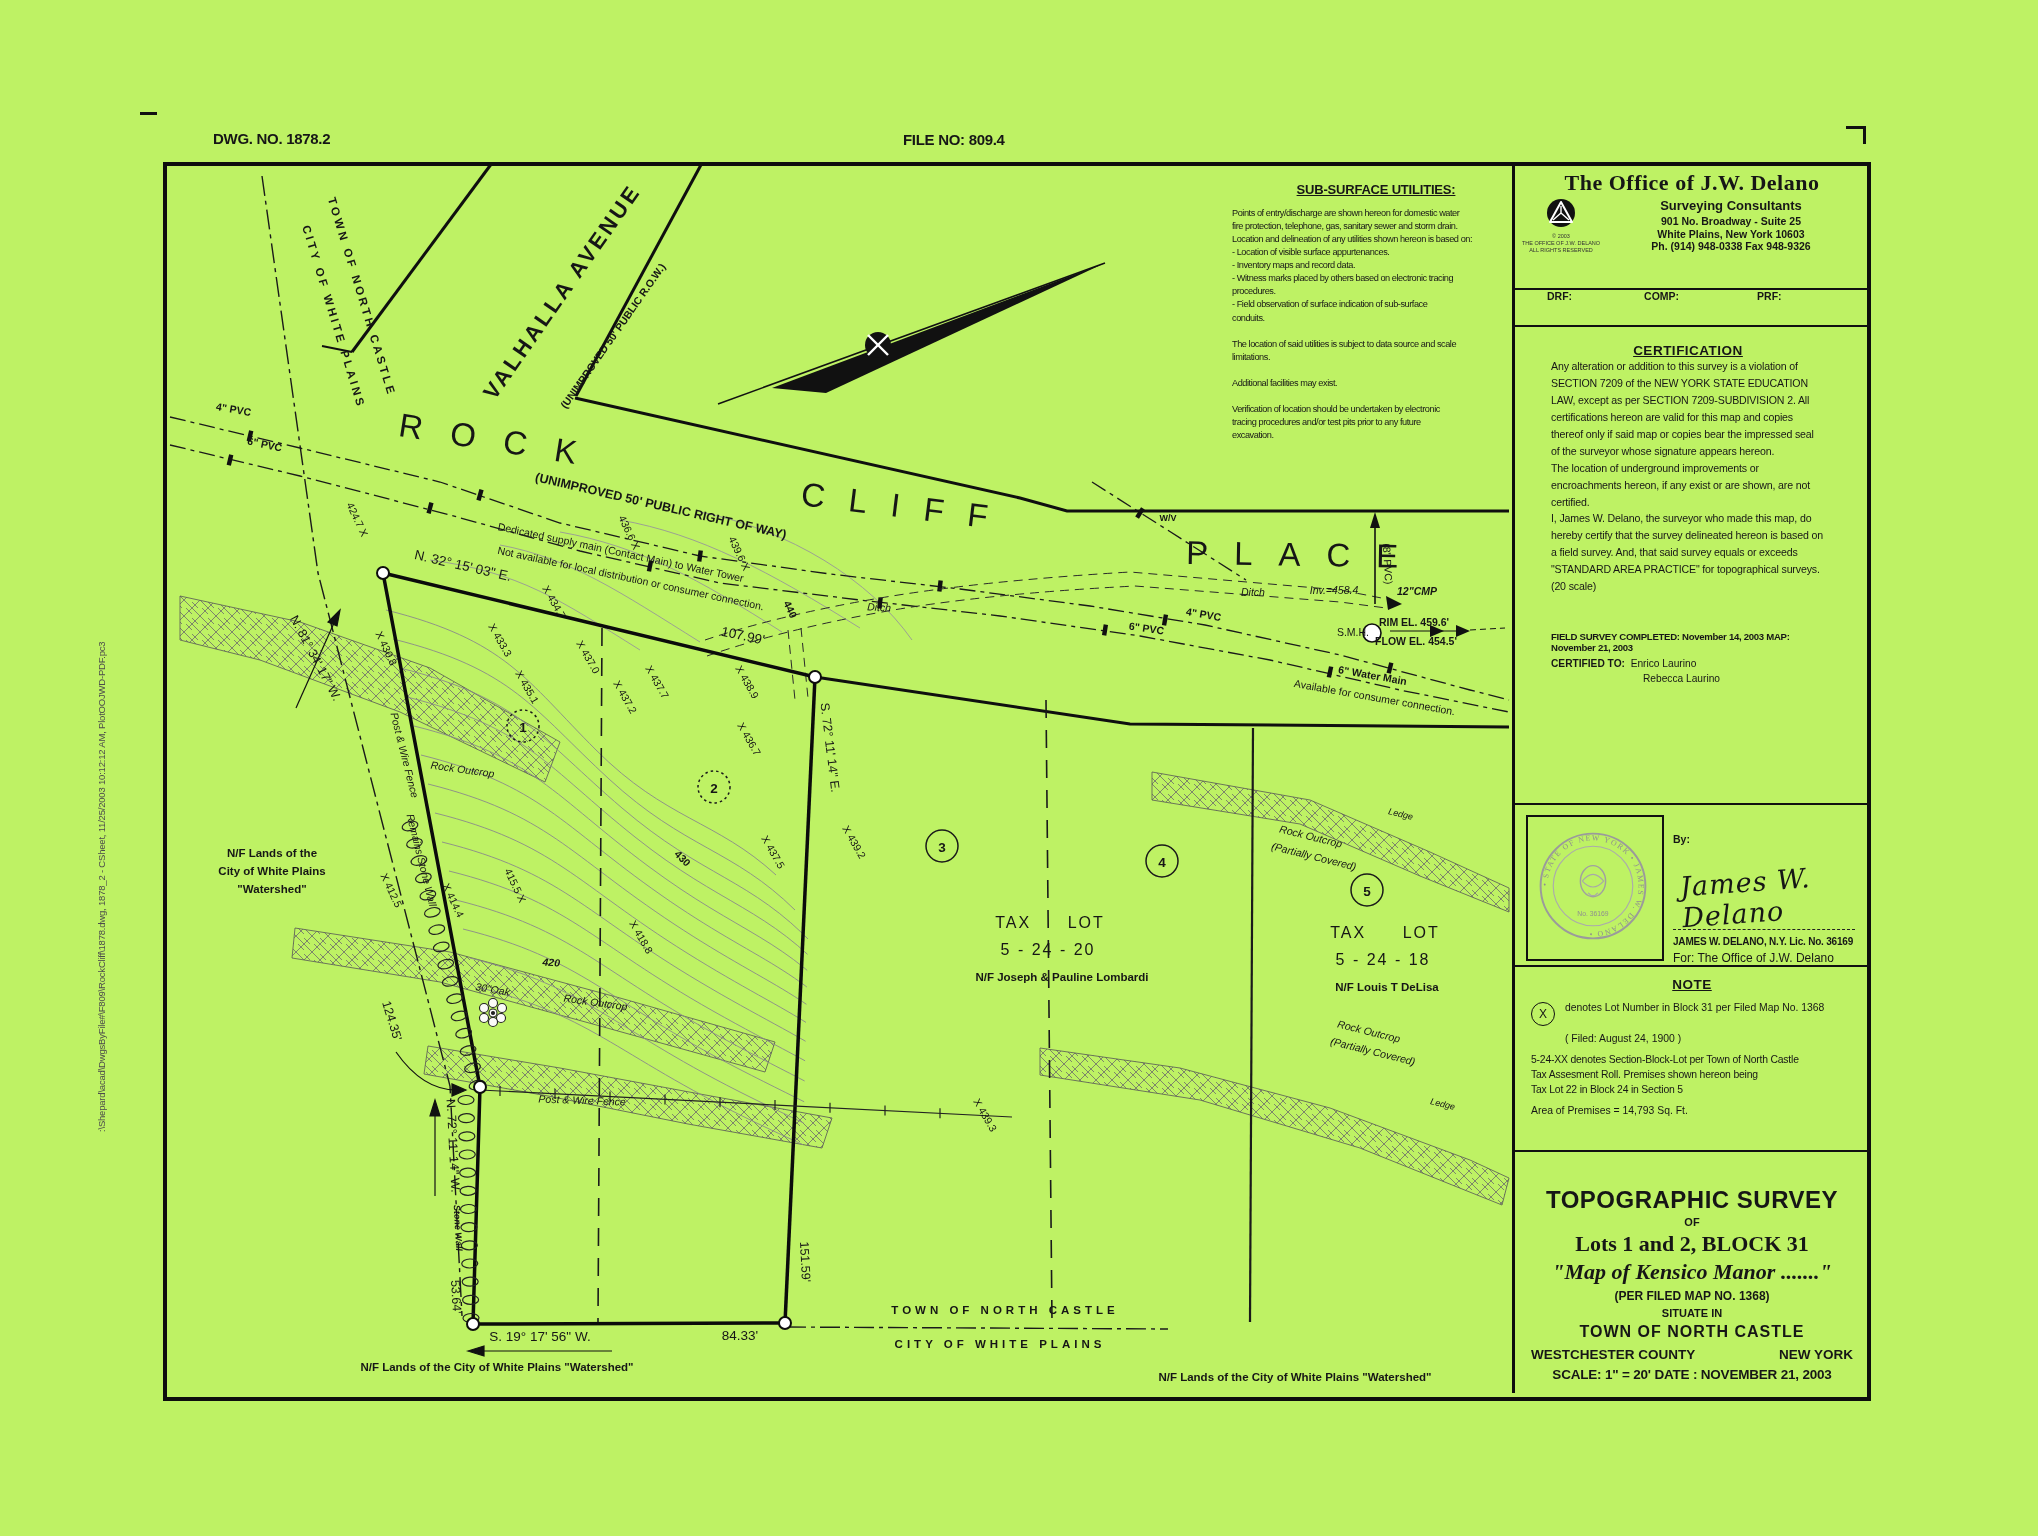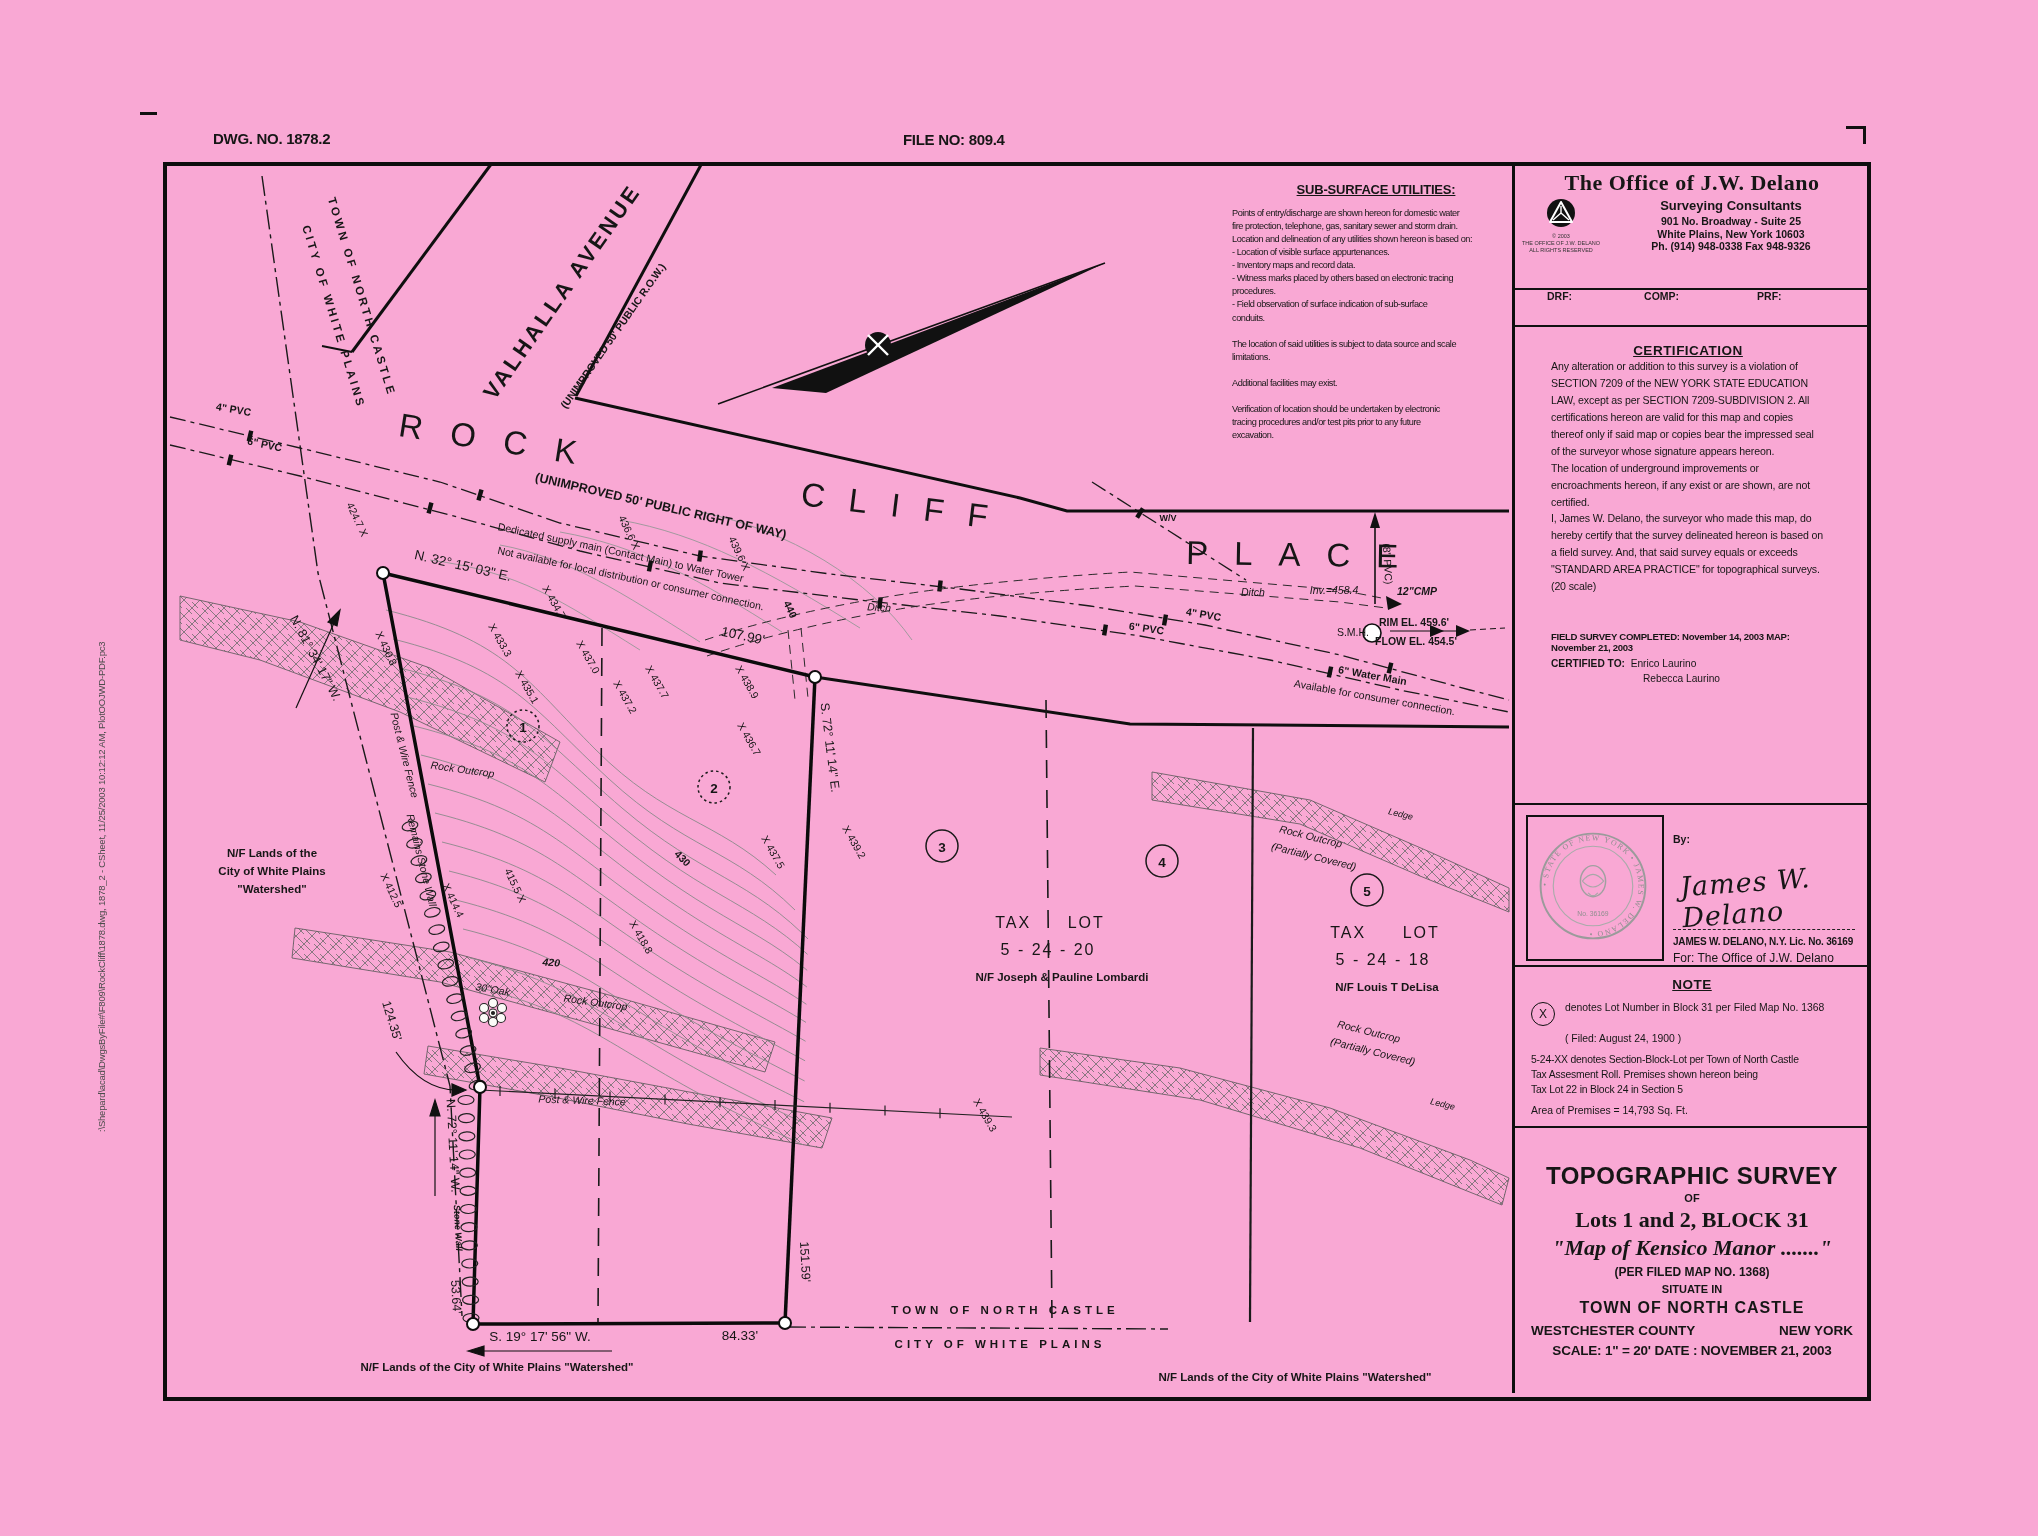--- a/index.html
+++ b/index.html
@@ -1,16 +1,16 @@
 <!DOCTYPE html>
 <html><head>
 <meta charset="utf-8">
 <style>
   html,body{margin:0;padding:0;background:#e8e8e6;}
-  #sheet{position:relative;width:2038px;height:1536px;background:#f9a8d4;overflow:hidden;
+  #sheet{position:relative;width:2038px;height:1536px;background:#bef264;overflow:hidden;
          font-family:"Liberation Sans",sans-serif;color:#161616;}
   .abs{position:absolute;}
   .b{font-weight:bold;}
   .pre{white-space:pre-line;}
 
   
   .sheet-label{font-size:15px;font-weight:bold;letter-spacing:-.3px;}
   #plot-stamp{left:96px;top:1132px;width:545px;font-size:9.5px;color:#4c4c4c;
               transform:rotate(-90deg);transform-origin:0 0;letter-spacing:-.2px;}
   .regmark-l{left:140px;top:112px;width:17px;height:0;border-top:3px solid #111;}
@@ -60,21 +60,21 @@
   .cert-to2{margin-left:92px;margin-top:4px;font-size:10.2px;}
   #sec-seal{height:162px;}
   .seal-box{position:absolute;left:11px;top:10px;width:134px;height:142px;border:2px solid #111;}
   .sig-col{position:absolute;left:158px;top:28px;width:188px;}
   .by{font-size:10.5px;font-weight:bold;vertical-align:18px;}
   .script{font-family:"DejaVu Serif",serif;font-style:italic;font-size:27px;letter-spacing:1px;
           display:inline-block;transform:rotate(-4deg);margin-left:8px;}
   .sig-line{border-top:1.5px dashed #222;margin-top:2px;width:182px;}
   .sig-name{font-size:10px;font-weight:bold;margin-top:6px;letter-spacing:-.2px;}
   .sig-for{font-size:12px;margin-top:4px;}
-  #sec-note{height:161px;padding:10px 16px 0 16px;}
+  #sec-note{height:185px;padding:10px 16px 0 16px;}
   .note-item1{display:flex;margin-top:10px;font-size:10.4px;}
   .circle-x{flex:0 0 auto;width:22px;height:22px;border:1.6px solid #111;border-radius:50%;
             text-align:center;line-height:22px;font-size:12px;margin-right:10px;}
   .note-item2{margin-top:8px;font-size:10.4px;line-height:1.45;letter-spacing:-.2px;}
   .note-item3{margin-top:8px;font-size:10.4px;}
   #sec-title{flex:1;text-align:center;padding-top:14px;}
   .tb1{font-size:24px;font-weight:bold;letter-spacing:.5px;margin-top:20px;}
   .tb2{font-size:11px;font-weight:bold;margin-top:2px;}
   .tb3{font-family:"Liberation Serif",serif;font-size:22px;font-weight:bold;margin-top:3px;}
   .tb4{font-family:"Liberation Serif",serif;font-size:22px;font-weight:bold;font-style:italic;margin-top:2px;}

